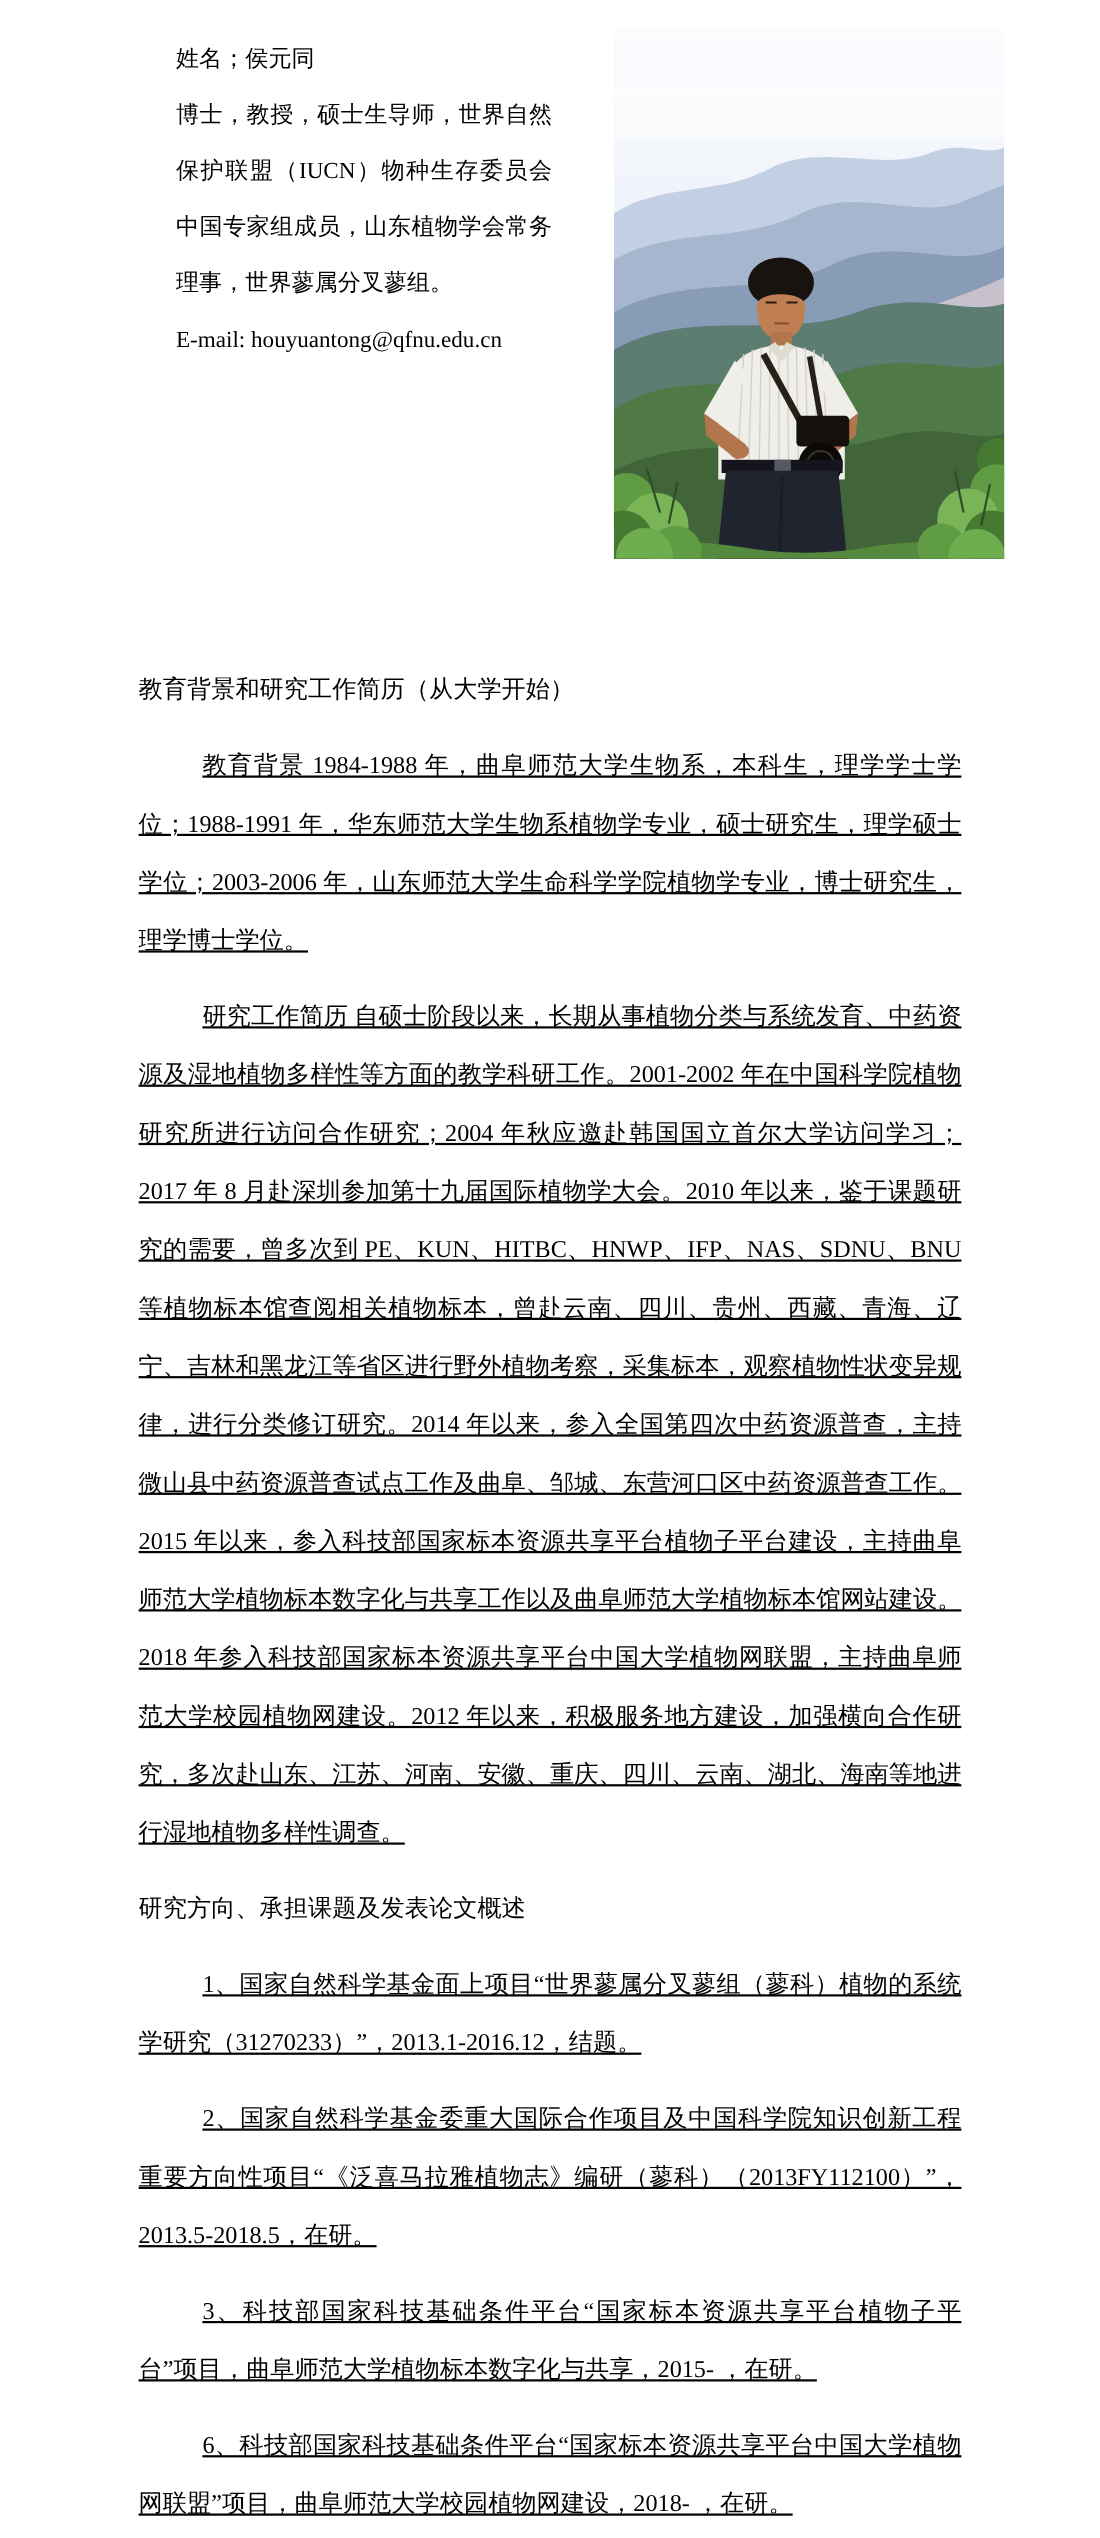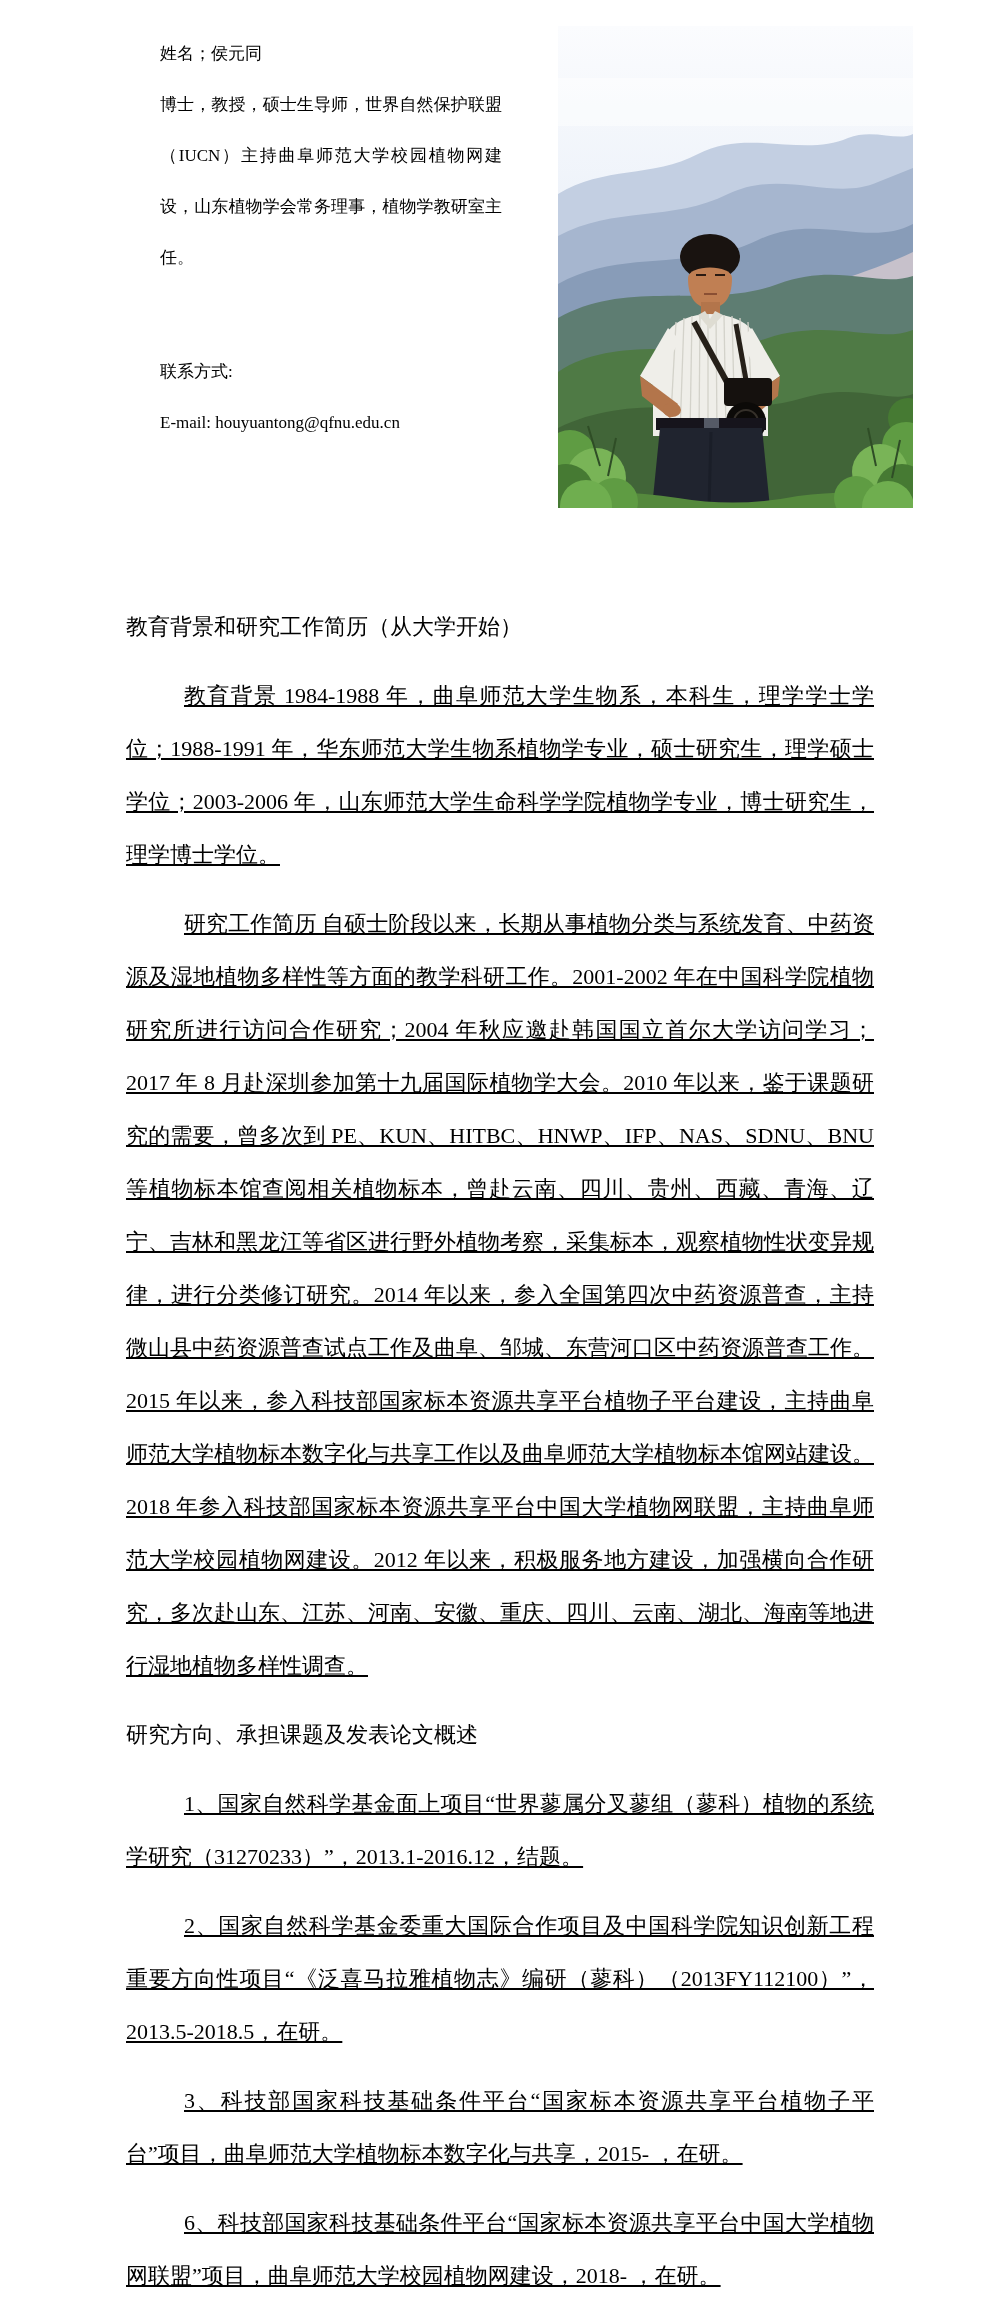--- a/index.html
+++ b/index.html
@@ -5,21 +5,21 @@
   html,body{margin:0;padding:0;}
   body{
     width:1000px;height:2307px;position:relative;overflow:hidden;
     background:#ffffff;color:#000000;
     font-family:"Liberation Serif","DejaVu Serif",serif;
   }
   .page{position:absolute;inset:0;}
   
   .intro{
     position:absolute;left:160px;top:28px;width:342px;
-    font-size:17px;line-height:51px;text-align:justify;
+    font-size:21px;line-height:51px;text-align:justify;
   }
   .intro p{margin:0;}
   .intro .contact{margin-top:63px;}
   
   .photo{
     position:absolute;left:558px;top:26px;width:355px;height:482px;overflow:hidden;
   }
   .photo svg{display:block;}
   
   .doc-body{
@@ -29,22 +29,21 @@
   .doc-body p{margin:16px;}
   .doc-body p.indent{text-indent:58px;text-decoration:underline;}
 </style>
 </head>
 <body>
 
 <div class="page">
 
   <div class="intro">
     <p>姓名；侯元同</p>
-    <p>博士，教授，硕士生导师，世界自然保护联盟（IUCN）主持曲阜师范大学校园植物网建设，山东植物学会常务理事，植物学教研室主任。</p>
-    <p class="contact">联系方式:</p>
+    <p>博士，教授，硕士生导师，世界自然保护联盟（IUCN）物种生存委员会中国专家组成员，山东植物学会常务理事，世界蓼属分叉蓼组。</p>
     <p>E-mail: houyuantong@qfnu.edu.cn</p>
   </div>
 
   <div class="photo">
     <svg viewBox="0 0 355 482" width="355" height="482" preserveAspectRatio="none">
       <defs>
         <linearGradient id="sky" x1="0" y1="0" x2="0" y2="1">
           <stop offset="0" stop-color="#fbfcfe"></stop>
           <stop offset="0.5" stop-color="#e9eff8"></stop>
           <stop offset="1" stop-color="#d9e3f0"></stop>

